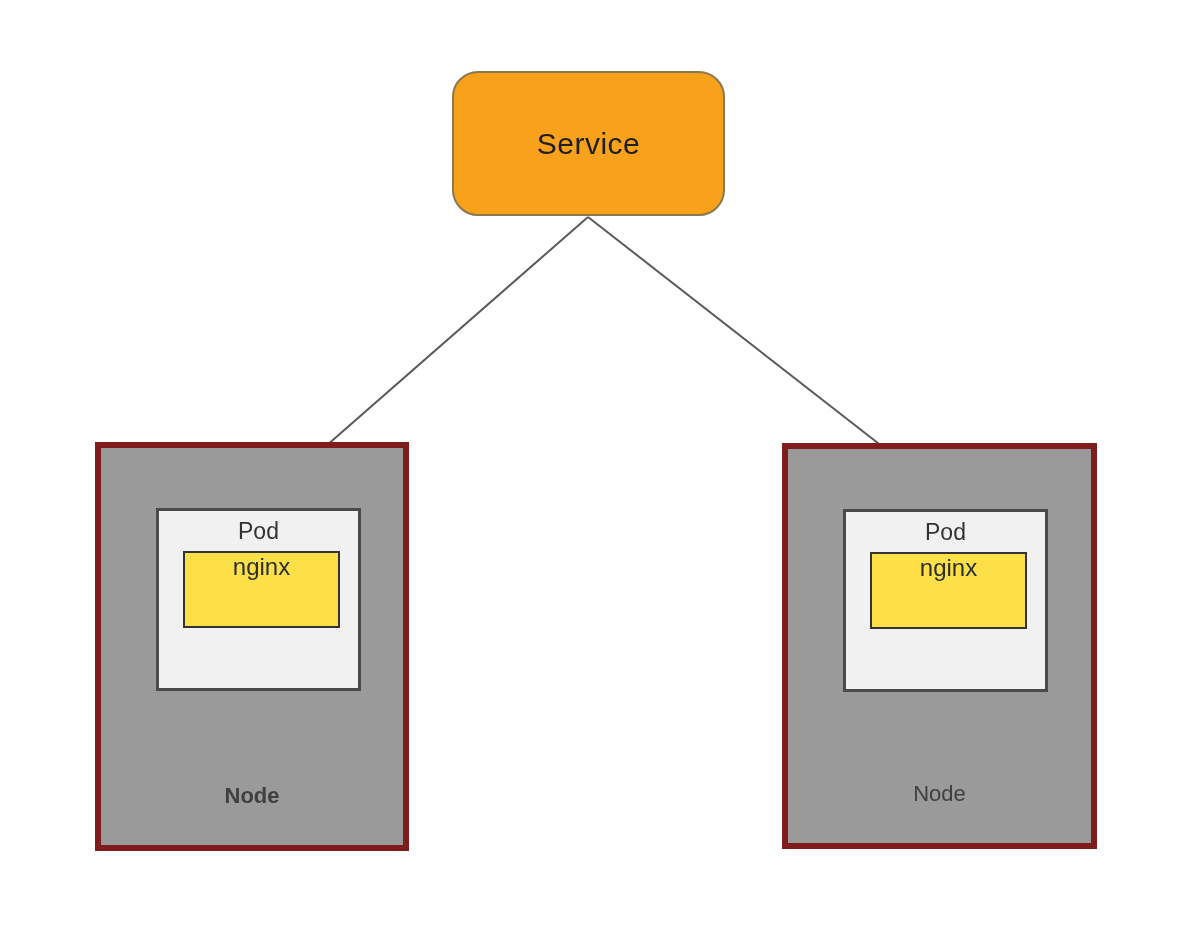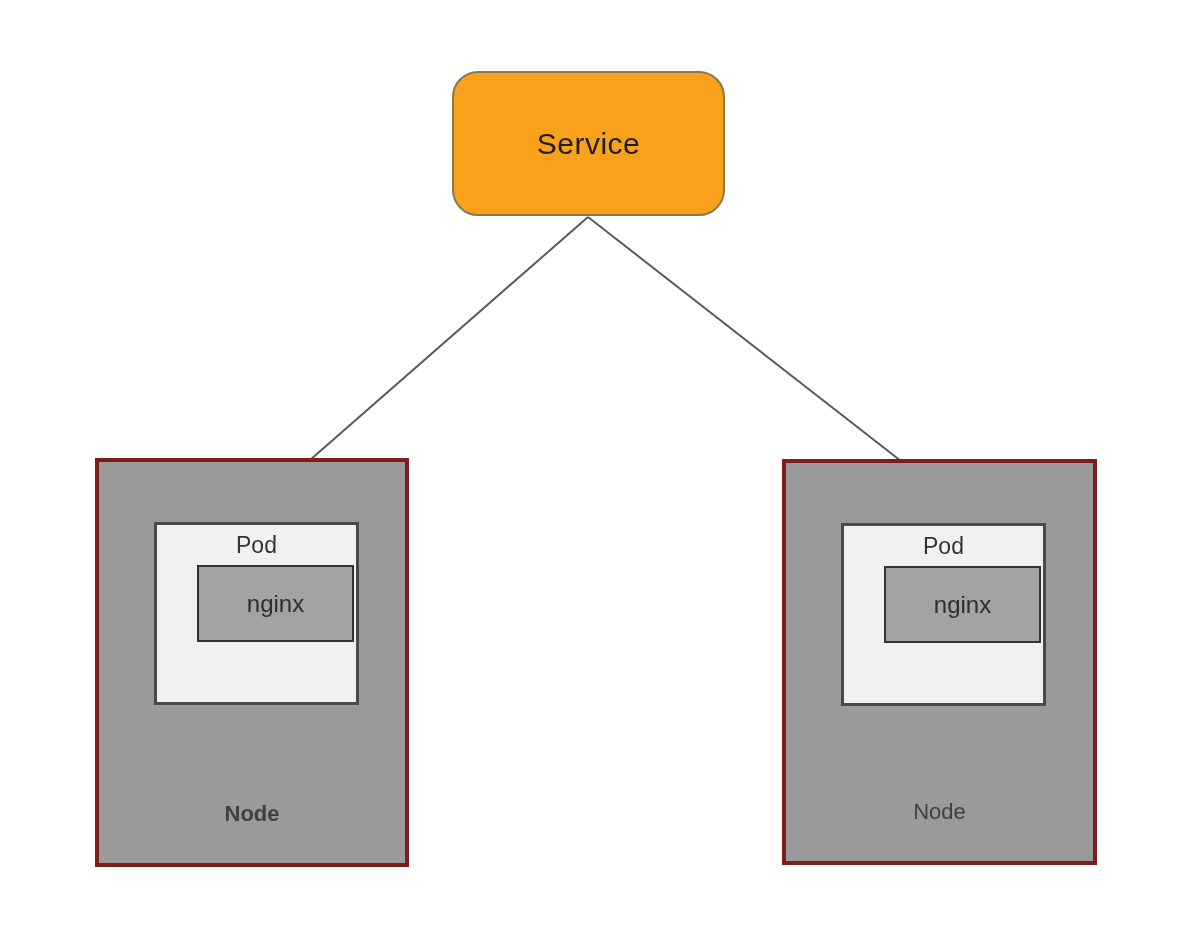--- a/index.html
+++ b/index.html
@@ -39,22 +39,21 @@
   }
   .service-label {
     font-size: 30px;
     color: #1f1f1f;
     letter-spacing: 0.5px;
   }
   .node-box {
     position: absolute;
     box-sizing: border-box;
     background: #9a9a9a;
-    border: 4px solid #7f1d1d;
-    margin-top: 16px;
+    border: 6px solid #7f1d1d;
   }
   .node-box.left  { left: 95px;  top: 442px; width: 314px; height: 409px; }
   .node-box.right { left: 782px; top: 443px; width: 315px; height: 406px; }
   .pod-box {
     position: absolute;
     left: 55px;
     top: 60px;
     width: 205px;
     height: 183px;
     box-sizing: border-box;
@@ -65,29 +64,29 @@
     position: absolute;
     top: 7px;
     left: 0;
     width: 100%;
     text-align: center;
     font-size: 23px;
     color: #333333;
   }
   .container-box {
     position: absolute;
-    left: 40px;
+    left: 24px;
     top: 40px;
     width: 157px;
     height: 77px;
     box-sizing: border-box;
-    background: #a3a3a3;
+    background: #fde047;
     border: 2px solid #333333;
     display: flex;
-    align-items: center;
+    align-items: flex-start;
     justify-content: center;
   }
   .container-label {
     font-size: 24px;
     color: #2e2e2e;
   }
   .node-label {
     position: absolute;
     bottom: 36px;
     left: 0;

